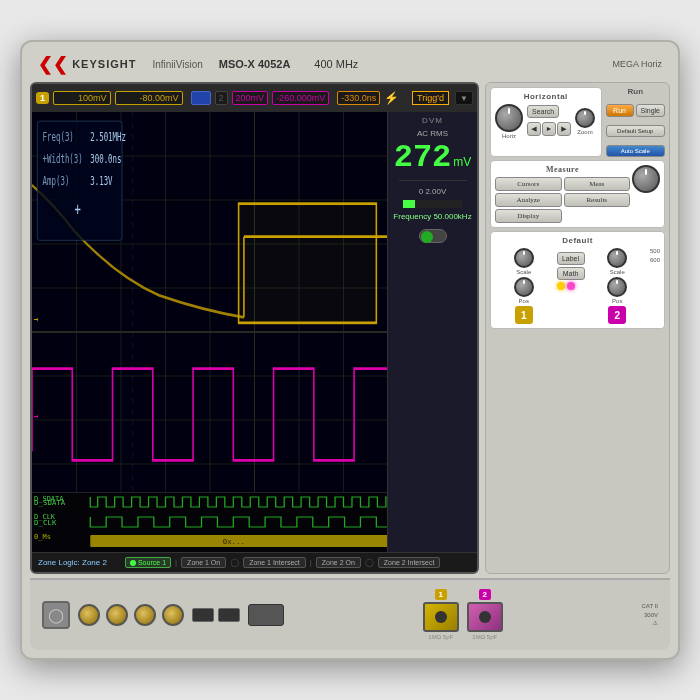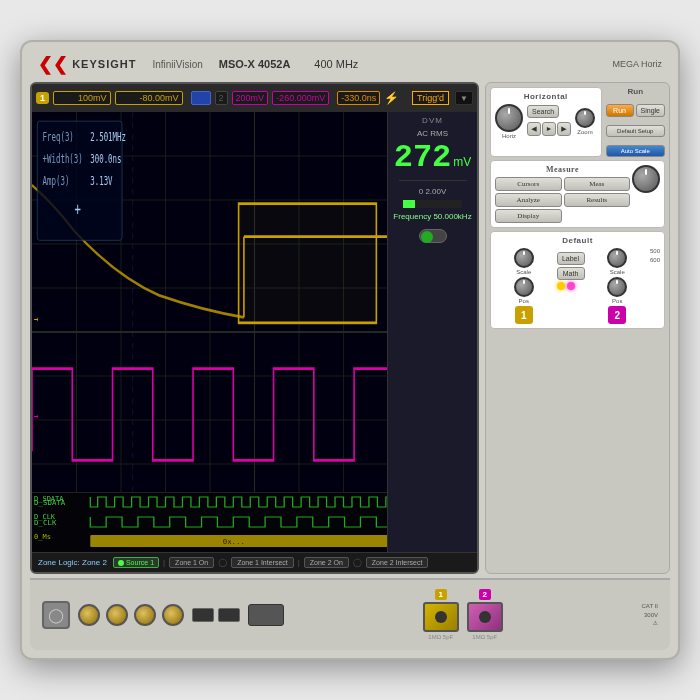--- a/index.html
+++ b/index.html
@@ -189,21 +189,21 @@
       height: 20px;
       display: flex;
       align-items: center;
       padding: 0 6px;
       gap: 2px;
       border-top: 1px solid #333;
     }
     .zone-label {
       font-size: 8px;
       color: #88ccff;
-      margin-right: 4px;
+      margin-right: 16px;
     }
     .zone-btn {
       background: #2a3a2a;
       border: 1px solid #44aa44;
       color: #44ff44;
       font-size: 7px;
       padding: 1px 4px;
       border-radius: 2px;
       display: flex;
       align-items: center;

